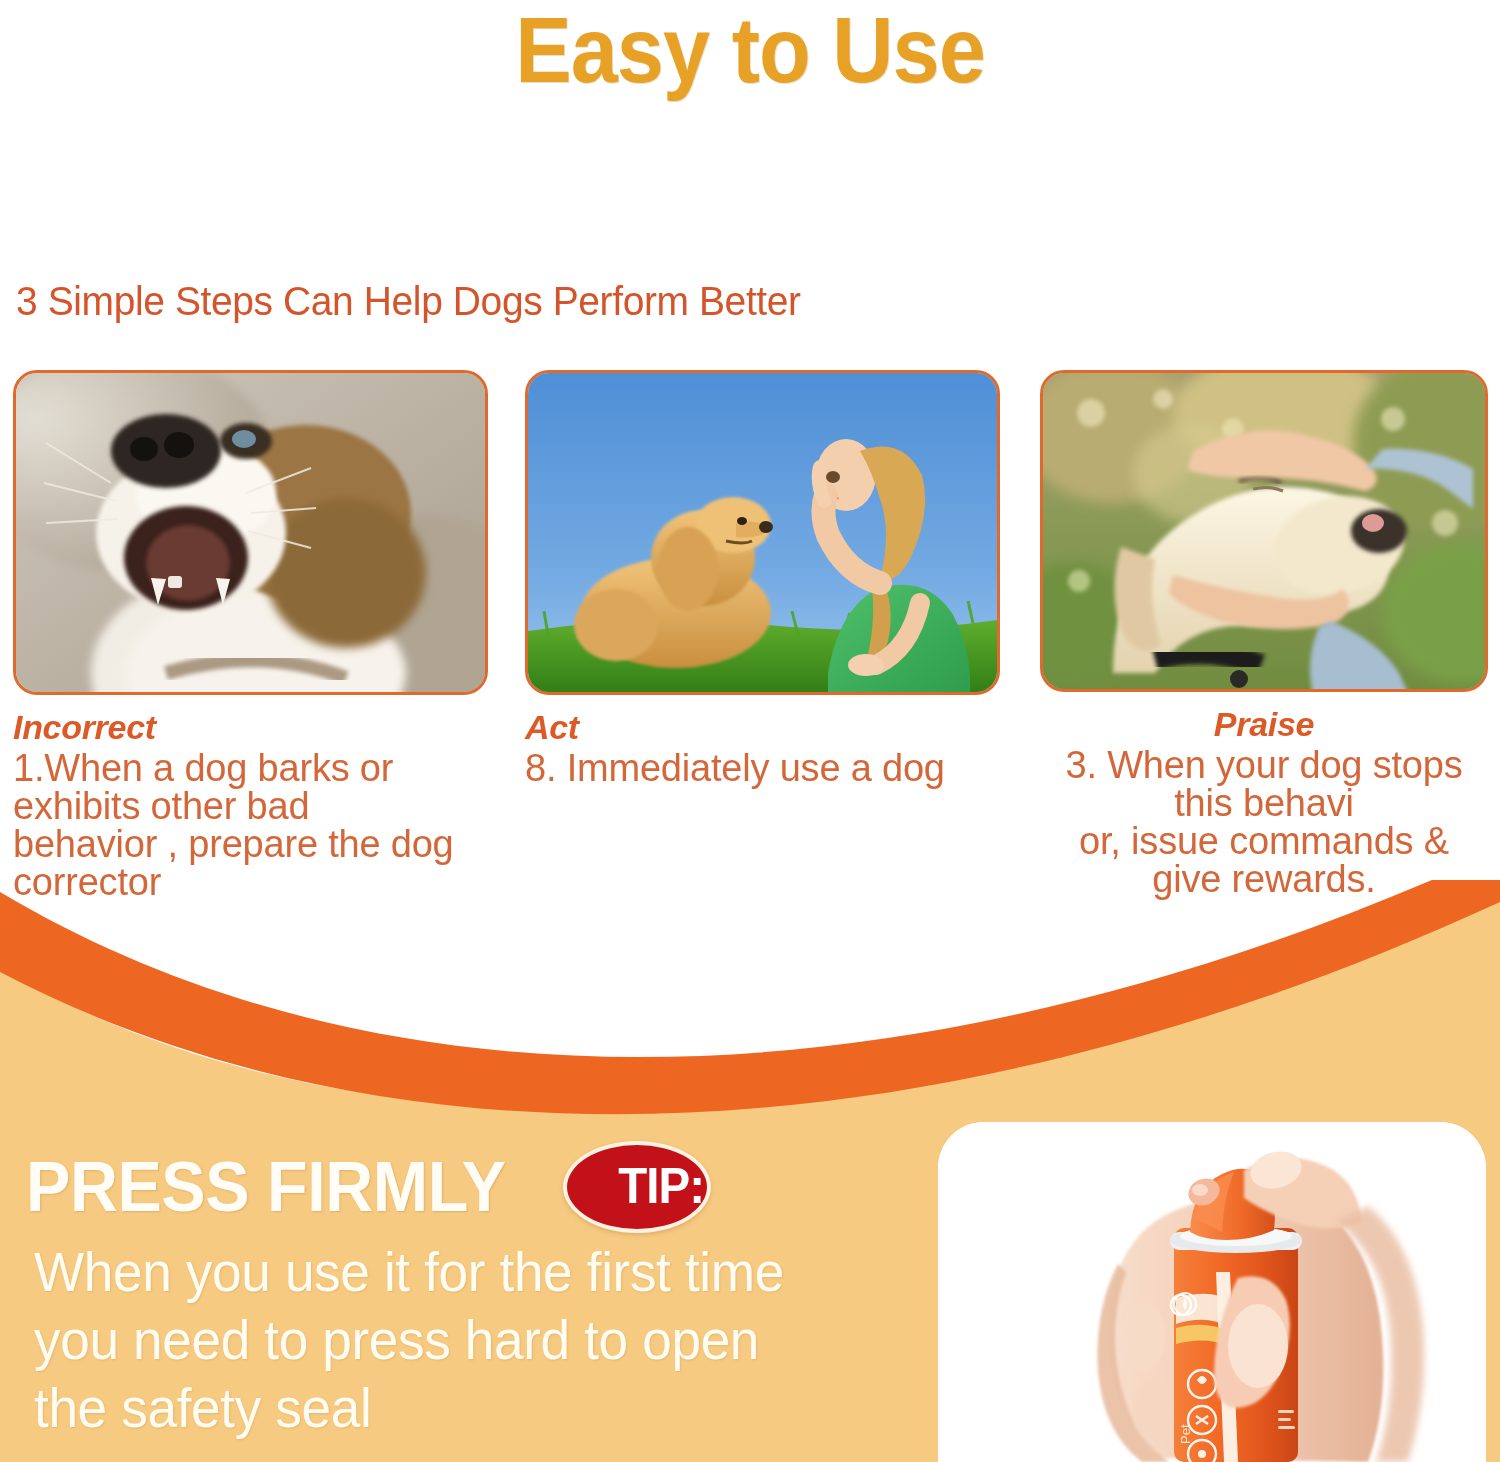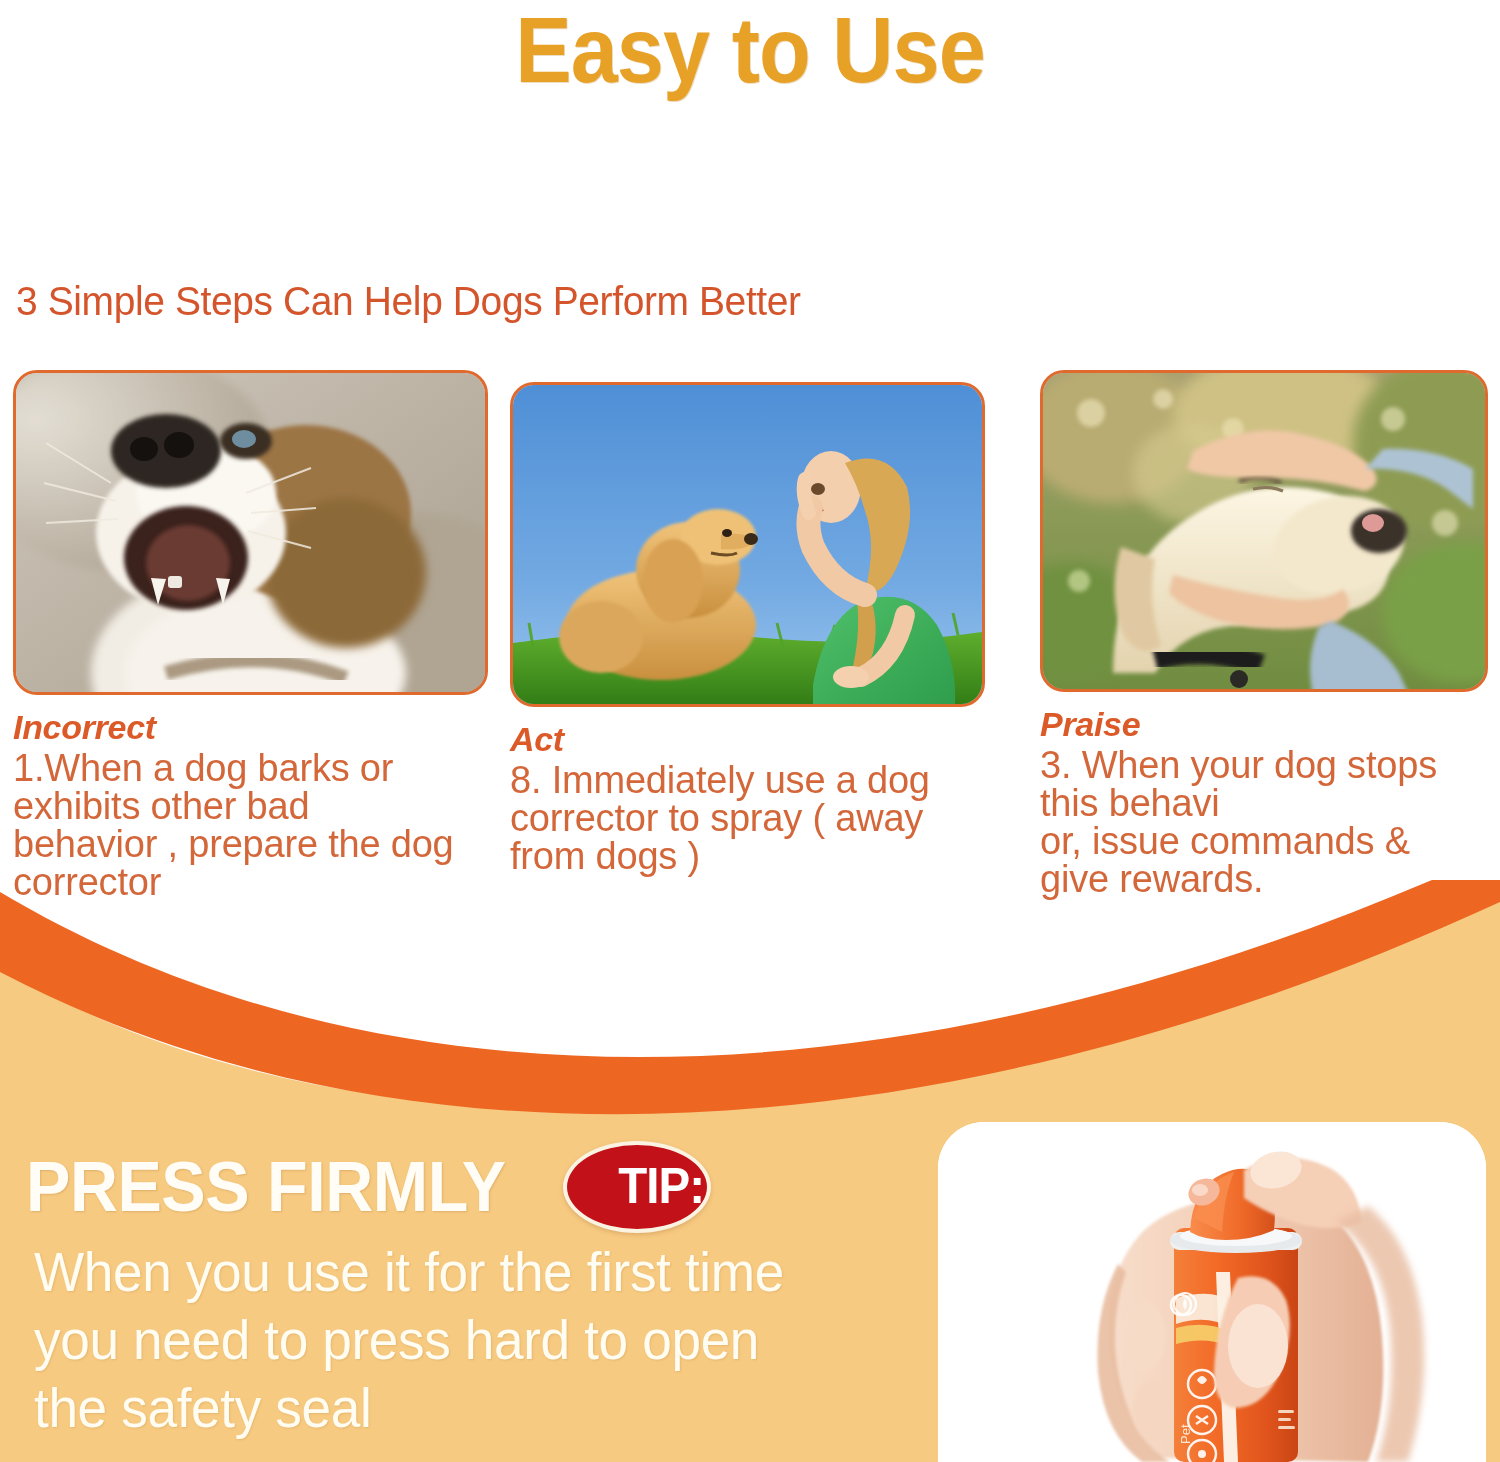--- a/index.html
+++ b/index.html
@@ -60,22 +60,22 @@
     width: 1500px;
     height: 500px;
   }
 
   .step {
     position: absolute;
     top: 0;
     width: 475px;
   }
   .step-1 { left: 13px; }
-  .step-2 { left: 510px; margin-top: 12px; }
-  .step-3 { left: 1040px; width: 448px; }
+  .step-2 { left: 525px; }
+  .step-3 { left: 1040px; width: 448px; text-align: center; }
 
   .photo-frame {
     position: relative;
     width: 100%;
     height: 325px;
     border: 3px solid #E06A2E;
     border-radius: 24px;
     overflow: hidden;
     background: #ddd;
   }
@@ -332,21 +332,20 @@
             <path d="M296 128 Q288 108 292 94" stroke="#f4d0ae" stroke-width="14" fill="none" stroke-linecap="round"></path>
 
             <path d="M392 230 Q382 276 348 292" stroke="#f1c9a4" stroke-width="20" fill="none" stroke-linecap="round"></path>
             <ellipse cx="338" cy="292" rx="18" ry="11" fill="#f4d0ae"></ellipse>
           </svg>
         </div>
       </div>
       <div class="step-heading">Act</div>
       <div class="step-body">
         <div>8. Immediately use a dog</div>
-        <div>corrector to spray ( away from dogs )</div>
       </div>
     </div>
 
     <div class="step step-3">
       <div class="photo-frame">
         <div class="photo-inner">
           <svg width="448" height="322" viewBox="0 0 448 322" preserveAspectRatio="none" aria-hidden="true">
             <defs>
               <linearGradient id="bg3" x1="0" y1="0" x2="0" y2="1">
                 <stop offset="0" stop-color="#a8a071"></stop>

